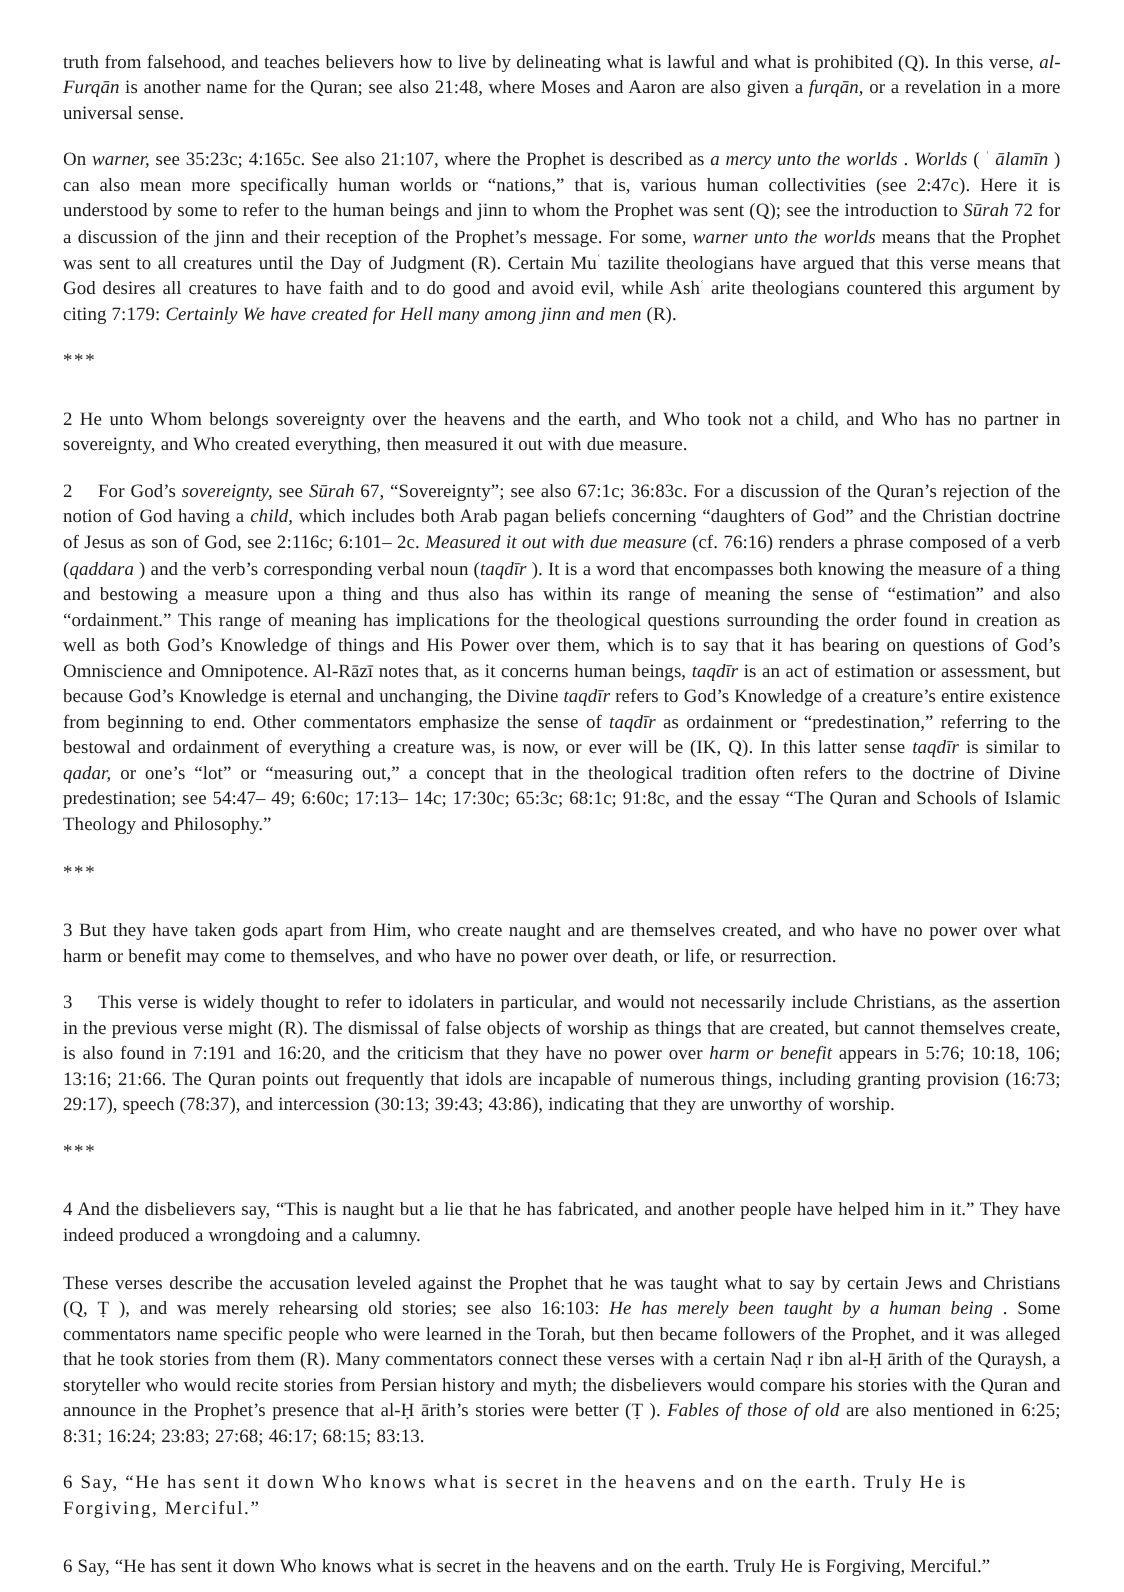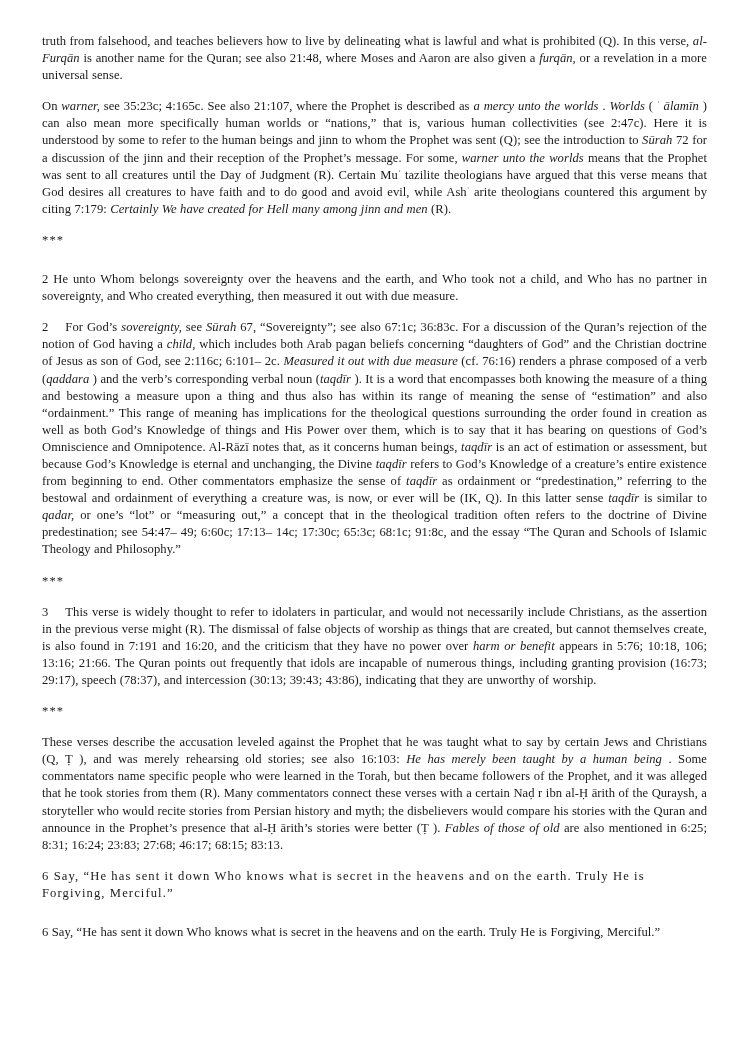--- a/index.html
+++ b/index.html
@@ -82,25 +82,27 @@
     <p class="para"><span>On </span><i>warner,</i><span> see 35:23c; 4:165c. See also 21:107, where the Prophet is described as </span><i>a mercy unto the worlds</i><span> . </span><i>Worlds</i><span> ( </span><span class="sup">ʿ</span><span> </span><i>ālamīn</i><span> ) can also mean more specifically human worlds or “nations,” that is, various human collectivities (see 2:47c). Here it is understood by some to refer to the human beings and jinn to whom the Prophet was sent (Q); see the introduction to </span><i>Sūrah</i><span> 72 for a discussion of the jinn and their reception of the Prophet’s message. For some, </span><i>warner unto the worlds</i><span> means that the Prophet was sent to all creatures until the Day of Judgment (R). Certain Mu</span><span class="sup">ʿ</span><span> tazilite theologians have argued that this verse means that God desires all creatures to have faith and to do good and avoid evil, while Ash</span><span class="sup">ʿ</span><span> arite theologians countered this argument by citing 7:179: </span><i>Certainly We have created for Hell many among jinn and men</i><span> (R).</span></p>
 
     <p class="divider">***</p>
 
     <p class="para verse"><span>2 He unto Whom belongs sovereignty over the heavens and the earth, and Who took not a child, and Who has no partner in sovereignty, and Who created everything, then measured it out with due measure.</span></p>
 
     <p class="para commentary"><span class="cnum">2</span><span class="cgap">&nbsp;</span><span>For God’s </span><i>sovereignty,</i><span> see </span><i>Sūrah</i><span> 67, “Sovereignty”; see also 67:1c; 36:83c. For a discussion of the Quran’s rejection of the notion of God having a </span><i>child,</i><span> which includes both Arab pagan beliefs concerning “daughters of God” and the Christian doctrine of Jesus as son of God, see 2:116c; 6:101– 2c. </span><i>Measured it out with due measure</i><span> (cf. 76:16) renders a phrase composed of a verb (</span><i>qaddara</i><span> ) and the verb’s corresponding verbal noun (</span><i>taqdīr</i><span> ). It is a word that encompasses both knowing the measure of a thing and bestowing a measure upon a thing and thus also has within its range of meaning the sense of “estimation” and also “ordainment.” This range of meaning has implications for the theological questions surrounding the order found in creation as well as both God’s Knowledge of things and His Power over them, which is to say that it has bearing on questions of God’s Omniscience and Omnipotence. Al-Rāzī notes that, as it concerns human beings, </span><i>taqdīr</i><span> is an act of estimation or assessment, but because God’s Knowledge is eternal and unchanging, the Divine </span><i>taqdīr</i><span> refers to God’s Knowledge of a creature’s entire existence from beginning to end. Other commentators emphasize the sense of </span><i>taqdīr</i><span> as ordainment or “predestination,” referring to the bestowal and ordainment of everything a creature was, is now, or ever will be (IK, Q). In this latter sense </span><i>taqdīr</i><span> is similar to </span><i>qadar,</i><span> or one’s “lot” or “measuring out,” a concept that in the theological tradition often refers to the doctrine of Divine predestination; see 54:47– 49; 6:60c; 17:13– 14c; 17:30c; 65:3c; 68:1c; 91:8c, and the essay “The Quran and Schools of Islamic Theology and Philosophy.”</span></p>
 
     <p class="divider">***</p>
 
+    <p class="para verse"><span>3 But they have taken gods apart from Him, who create naught and are themselves created, and who have no power over what harm or benefit may come to themselves, and who have no power over death, or life, or resurrection.</span></p>
 
     <p class="para commentary"><span class="cnum">3</span><span class="cgap">&nbsp;</span><span>This verse is widely thought to refer to idolaters in particular, and would not necessarily include Christians, as the assertion in the previous verse might (R). The dismissal of false objects of worship as things that are created, but cannot themselves create, is also found in 7:191 and 16:20, and the criticism that they have no power over </span><i>harm or benefit</i><span> appears in 5:76; 10:18, 106; 13:16; 21:66. The Quran points out frequently that idols are incapable of numerous things, including granting provision (16:73; 29:17), speech (78:37), and intercession (30:13; 39:43; 43:86), indicating that they are unworthy of worship.</span></p>
 
     <p class="divider">***</p>
 
+    <p class="para verse"><span>4 And the disbelievers say, “This is naught but a lie that he has fabricated, and another people have helped him in it.” They have indeed produced a wrongdoing and a calumny.</span></p>
 
 
     <p class="para commentary"><span>These verses describe the accusation leveled against the Prophet that he was taught what to say by certain Jews and Christians (Q, Ṭ ), and was merely rehearsing old stories; see also 16:103: </span><i>He has merely been taught by a human being</i><span> . Some commentators name specific people who were learned in the Torah, but then became followers of the Prophet, and it was alleged that he took stories from them (R). Many commentators connect these verses with a certain Naḍ r ibn al-Ḥ ārith of the Quraysh, a storyteller who would recite stories from Persian history and myth; the disbelievers would compare his stories with the Quran and announce in the Prophet’s presence that al-Ḥ ārith’s stories were better (Ṭ ). </span><i>Fables of those of old</i><span> are also mentioned in 6:25; 8:31; 16:24; 23:83; 27:68; 46:17; 68:15; 83:13.</span></p>
 
     <p class="divider">6 Say, “He has sent it down Who knows what is secret in the heavens and on the earth. Truly He is Forgiving, Merciful.”</p>
 
     <p class="para verse"><span>6 Say, “He has sent it down Who knows what is secret in the heavens and on the earth. Truly He is Forgiving, Merciful.”</span></p>
 
   </div>
 </div>

